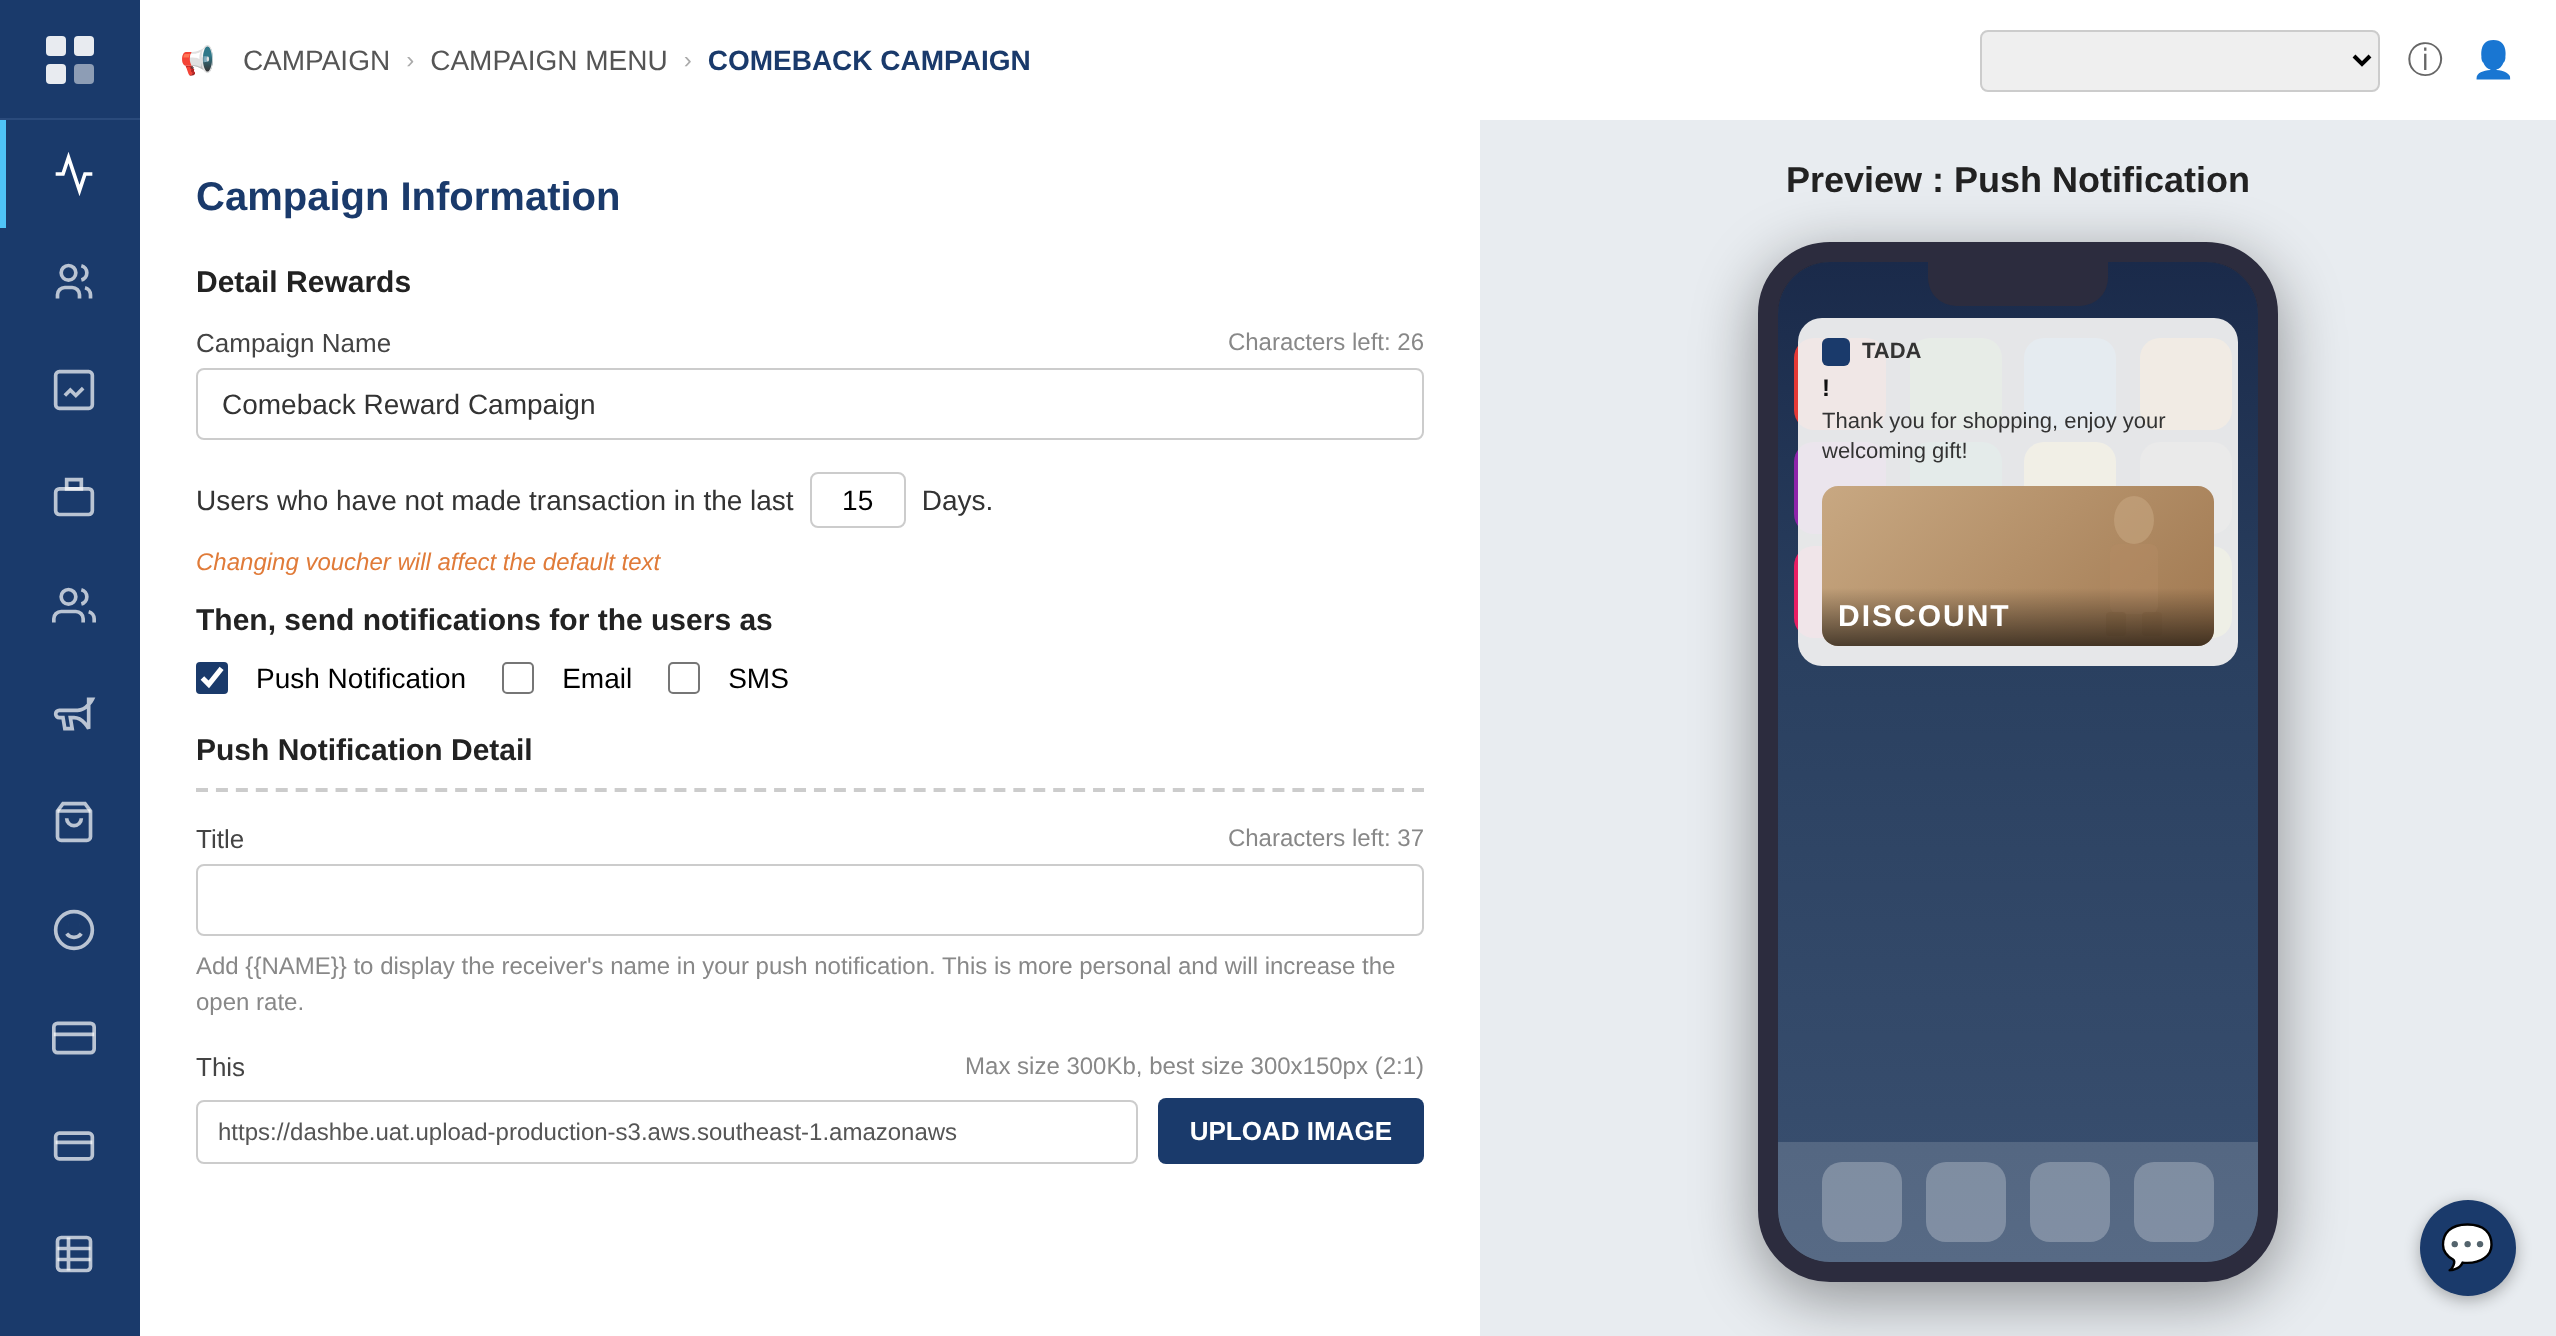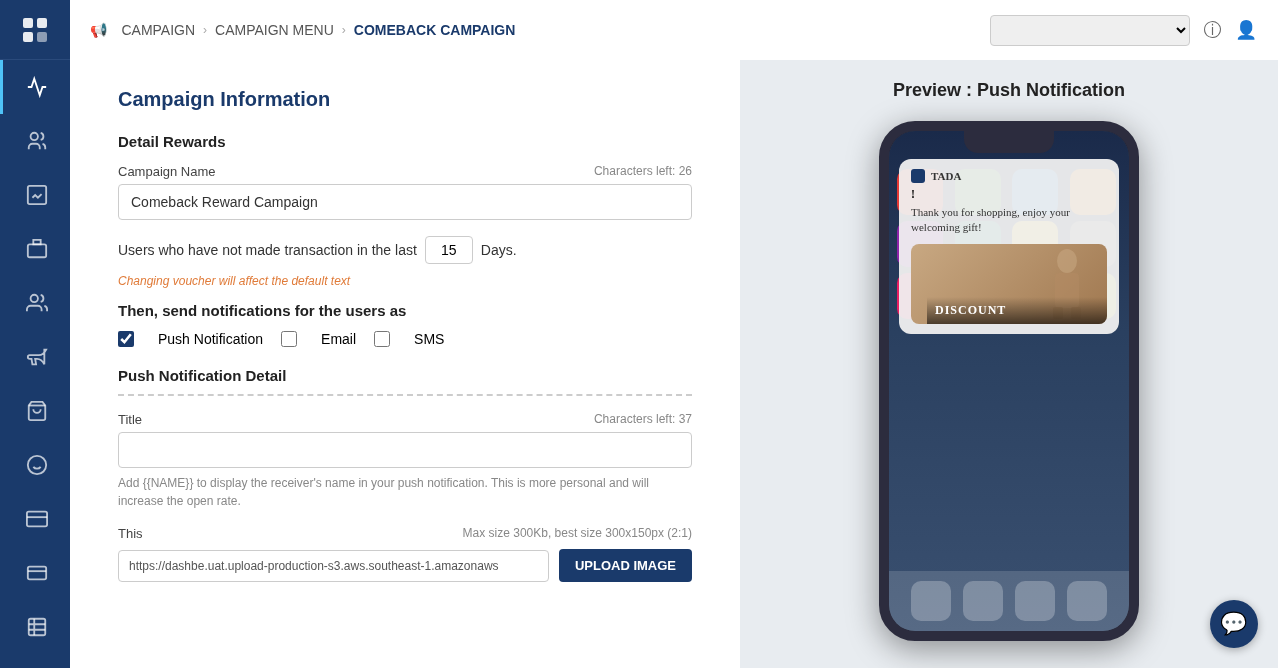--- a/index.html
+++ b/index.html
@@ -106,21 +106,21 @@
       flex: 1;
       display: flex;
       overflow: hidden;
     }
 
     
     .form-panel {
       width: 670px;
       background: white;
       overflow-y: auto;
-      padding: 28px 48px;
+      padding: 28px 28px;
       flex-shrink: 0;
     }
     .form-panel h2 {
       color: #1a3a6b;
       font-size: 20px;
       font-weight: 600;
       margin-bottom: 22px;
     }
     .section-label {
       font-weight: 700;
@@ -209,21 +209,21 @@
     }
     .checkbox-row {
       display: flex;
       align-items: center;
       gap: 18px;
       margin-bottom: 20px;
     }
     .checkbox-item {
       display: flex;
       align-items: center;
-      gap: 24px;
+      gap: 14px;
       font-size: 14px;
       cursor: pointer;
     }
     .checkbox-item input[type=checkbox] { width: 16px; height: 16px; }
     .checkbox-item.checked-blue input { accent-color: #1a3a6b; }
     .push-detail-title {
       font-weight: 700;
       font-size: 15px;
       color: #222;
       padding-bottom: 10px;
@@ -276,21 +276,20 @@
       font-size: 18px;
       font-weight: 700;
       color: #222;
       margin-bottom: 20px;
       text-align: center;
     }
     .phone-container {
       position: relative;
       width: 260px;
       height: 520px;
-      font-family: Liberation Serif, serif;
     }
     .phone-body {
       width: 260px;
       height: 520px;
       background: #1a1a2e;
       border-radius: 36px;
       border: 10px solid #2c2c3e;
       position: relative;
       overflow: hidden;
       box-shadow: 0 8px 32px rgba(0,0,0,0.4), inset 0 0 0 2px #444;
@@ -383,25 +382,25 @@
       border-radius: 8px;
       overflow: hidden;
       position: relative;
       background: linear-gradient(135deg, #c8a882 0%, #a07850 100%);
       display: flex;
       align-items: center;
       justify-content: flex-end;
     }
     .push-notif-image-overlay {
       position: absolute;
-      bottom: 0; left: 16px; right: 0;
+      bottom: 0; left: 0; right: 0;
       background: linear-gradient(to top, rgba(0,0,0,0.6), transparent);
       padding: 6px 8px;
       color: white;
-      font-size: 12px;
+      font-size: 15px;
       font-weight: 700;
       letter-spacing: 1px;
     }
     .push-notif-image-figure {
       position: absolute;
       right: 10px;
       top: 0; bottom: 0;
       width: 60px;
       display: flex;
       align-items: center;

